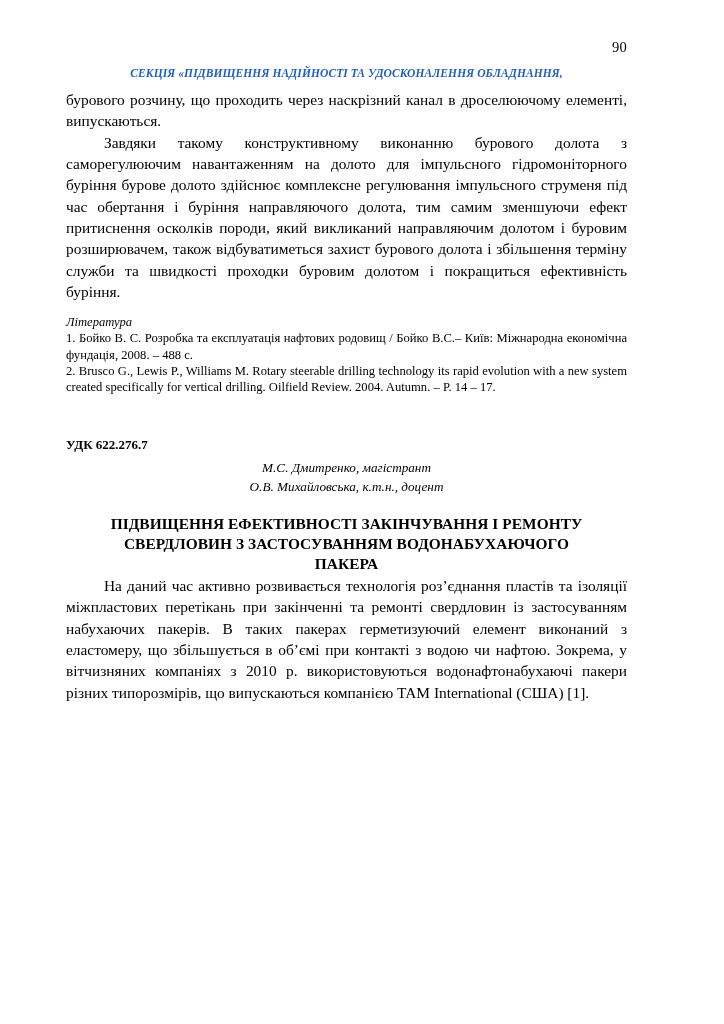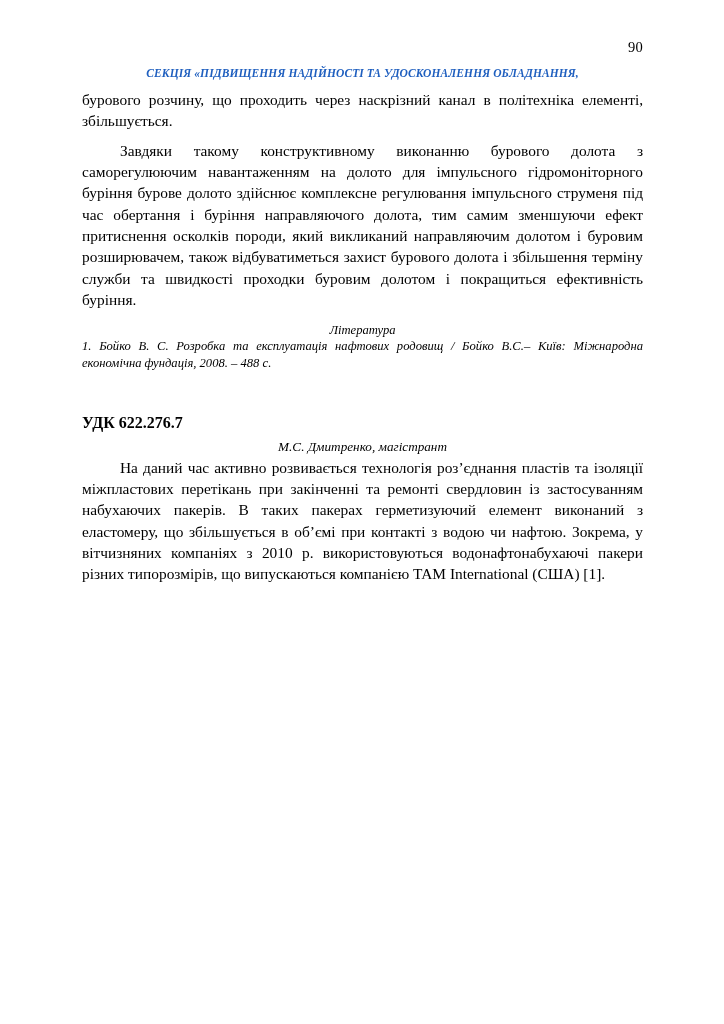--- a/index.html
+++ b/index.html
@@ -16,21 +16,21 @@
     position: relative;
     width: 724px;
     height: 1024px;
     margin: 0 auto;
     background: #ffffff;
     overflow: hidden;
     box-sizing: border-box;
   }
   .content {
     position: absolute;
-    left: 82px;
+    left: 66px;
     top: 0;
     width: 561px;
   }
 
   
   .page-number {
     text-align: right;
     font-size: 14.5px;
     line-height: 1.1;
     padding-top: 40px;
@@ -57,44 +57,42 @@
     text-justify: inter-word;
     margin: 0;
   }
   .body-text.first-block {
     margin-top: 8px;
   }
   .body-text.indent {
     text-indent: 38px;
   }
   .body-text + .body-text {
-    margin-top: 8px;
+    margin-top: 0;
   }
 
   
   .refs-heading {
-    text-align: center;
     font-style: italic;
     font-size: 12.6px;
     line-height: 1.28;
     margin-top: 12px;
   }
   .ref-item {
-    font-style: italic;
     font-size: 12.6px;
     line-height: 1.295;
     text-align: justify;
     text-justify: inter-word;
     margin: 0;
   }
 
   
   .udk {
     font-weight: bold;
-    font-size: 16px;
+    font-size: 13px;
     line-height: 1.2;
     margin-top: 42px;
   }
   .authors {
     text-align: center;
     font-style: italic;
     font-size: 13.2px;
     line-height: 1.42;
     margin-top: 6px;
   }
@@ -118,32 +116,39 @@
 
 <div class="page">
   <div class="content">
 
     <div class="page-number">90</div>
 
     <div class="running-head" style="color: rgb(31, 95, 191); font-style: italic;">
       <span class="rh-line">СЕКЦІЯ «ПІДВИЩЕННЯ НАДІЙНОСТІ ТА УДОСКОНАЛЕННЯ ОБЛАДНАННЯ,</span>
     </div>
 
-    <p class="body-text first-block">бурового розчину, що проходить через наскрізний канал в політехніка елементі, збільшується.</p>
+    <p class="body-text first-block">бурового розчину, що проходить через наскрізний канал в дроселюючому елементі, випускаються.</p>
 
     <p class="body-text indent">Завдяки такому конструктивному виконанню бурового долота з саморегулюючим навантаженням на долото для імпульсного гідромоніторного буріння бурове долото здійснює комплексне регулювання імпульсного струменя під час обертання і буріння направляючого долота, тим самим зменшуючи ефект притиснення осколків породи, який викликаний направляючим долотом і буровим розширювачем, також відбуватиметься захист бурового долота і збільшення терміну служби та швидкості проходки буровим долотом і покращиться ефективність буріння.</p>
 
     <div class="refs-heading">Література</div>
 
     <p class="ref-item">1. Бойко В. С. Розробка та експлуатація нафтових родовищ / Бойко В.С.– Київ: Міжнародна економічна фундація, 2008. – 488 с.</p>
+    <p class="ref-item">2. Brusco G., Lewis P., Williams M. Rotary steerable drilling technology its rapid evolution with a new system created specifically for vertical drilling. Oilfield Review. 2004. Autumn. – P. 14 – 17.</p>
 
     <div class="udk">УДК 622.276.7</div>
 
     <div class="authors">
       <span class="author-line">М.С. Дмитренко, магістрант</span>
+      <span class="author-line">О.В. Михайловська, к.т.н., доцент</span>
     </div>
 
+    <div class="article-title">
+      <span class="title-line">ПІДВИЩЕННЯ ЕФЕКТИВНОСТІ ЗАКІНЧУВАННЯ І РЕМОНТУ</span>
+      <span class="title-line">СВЕРДЛОВИН З ЗАСТОСУВАННЯМ ВОДОНАБУХАЮЧОГО</span>
+      <span class="title-line">ПАКЕРА</span>
+    </div>
 
     <p class="body-text indent article-body">На даний час активно розвивається технологія роз’єднання пластів та ізоляції міжпластових перетікань при закінченні та ремонті свердловин із застосуванням набухаючих пакерів. В таких пакерах герметизуючий елемент виконаний з еластомеру, що збільшується в об’ємі при контакті з водою чи нафтою. Зокрема, у вітчизняних компаніях з 2010 р. використовуються водонафтонабухаючі пакери різних типорозмірів, що випускаються компанією TAM International (США) [1].</p>
 
 
   </div>
 </div>
 
 </body></html>

